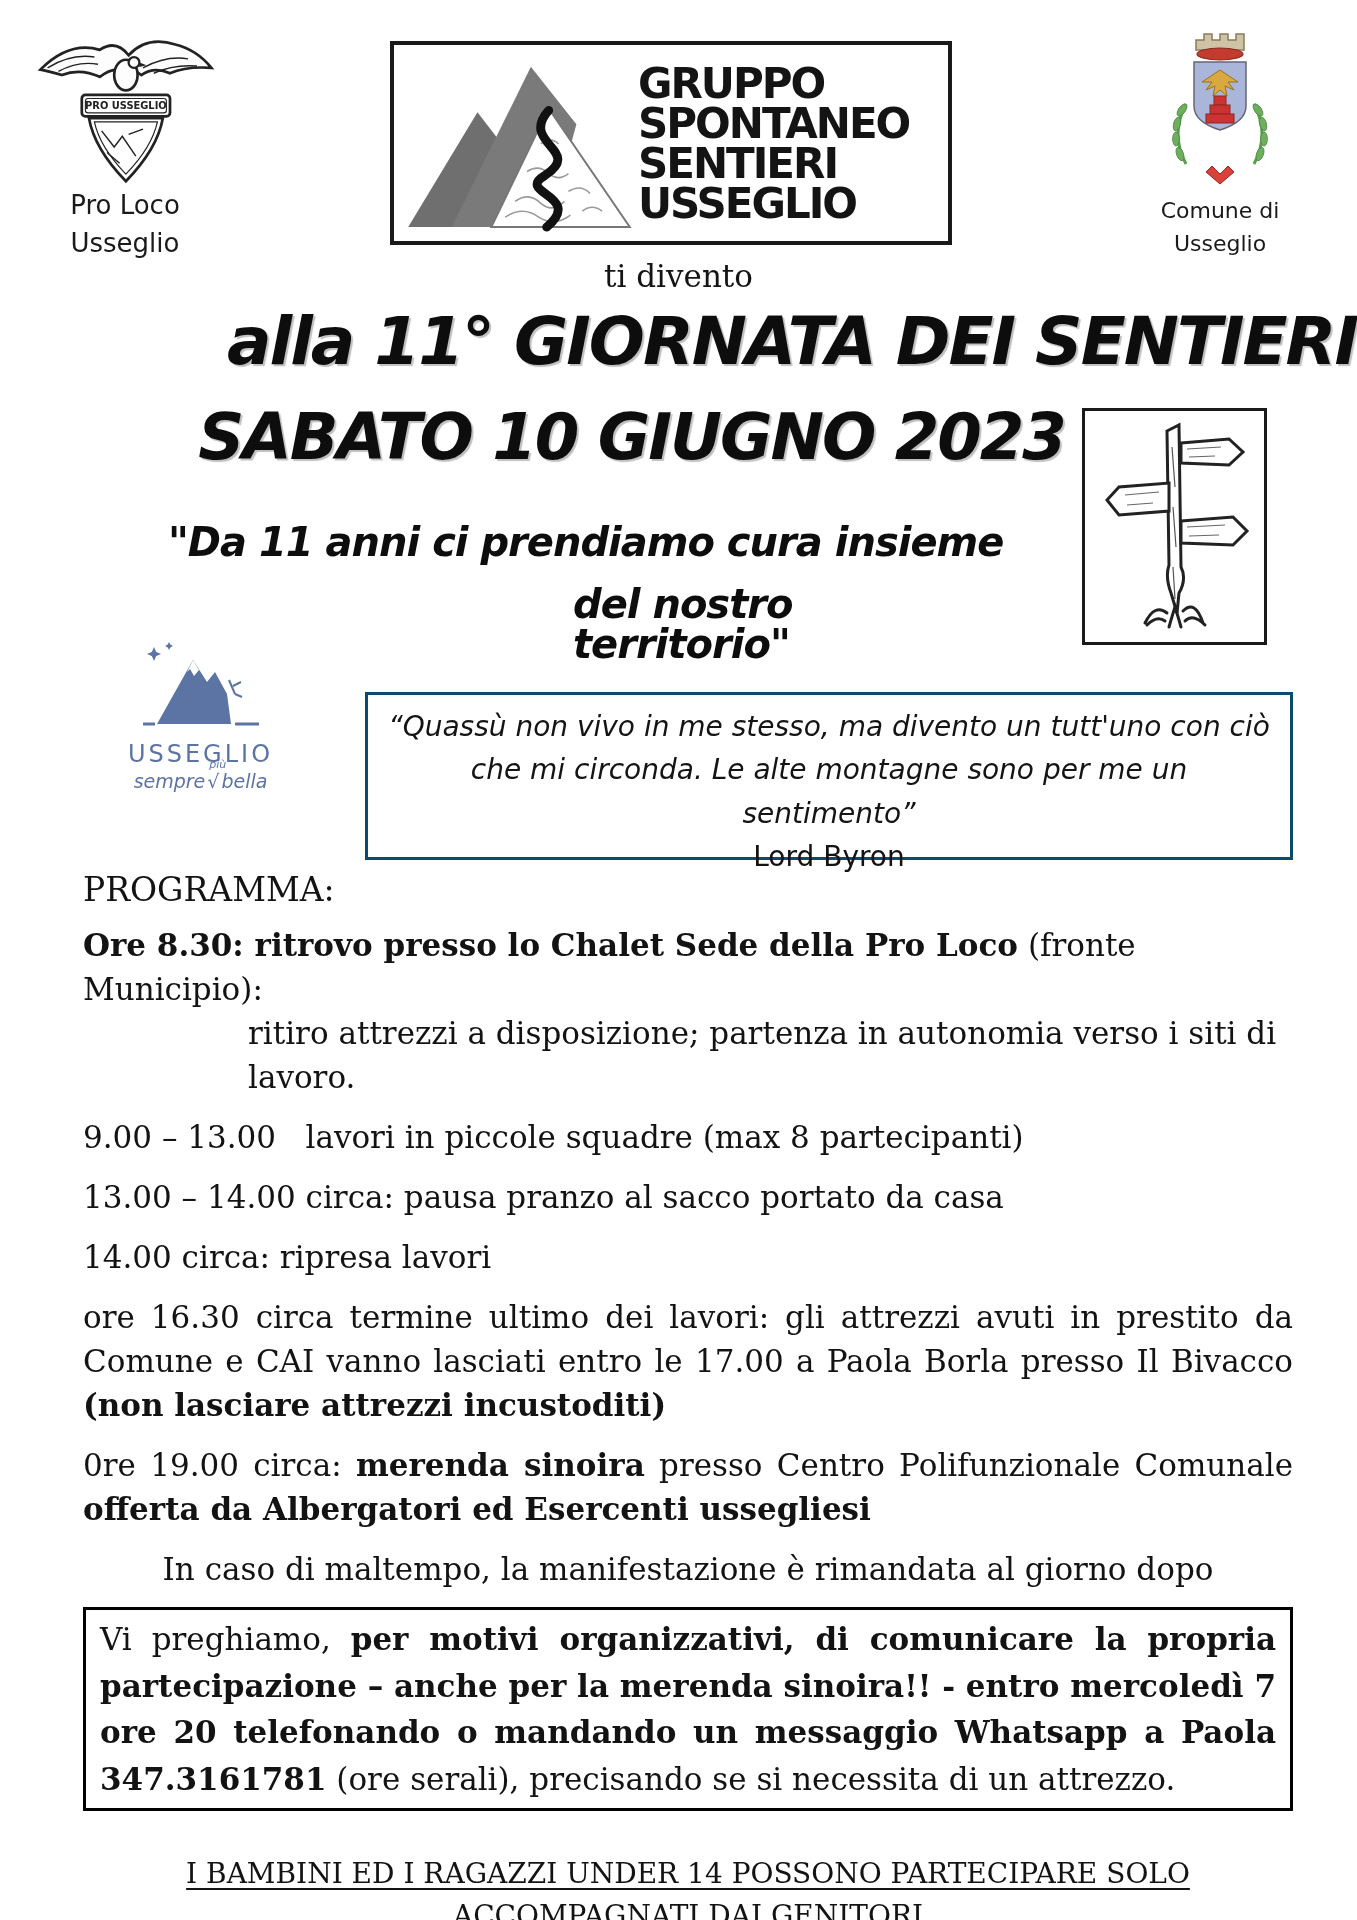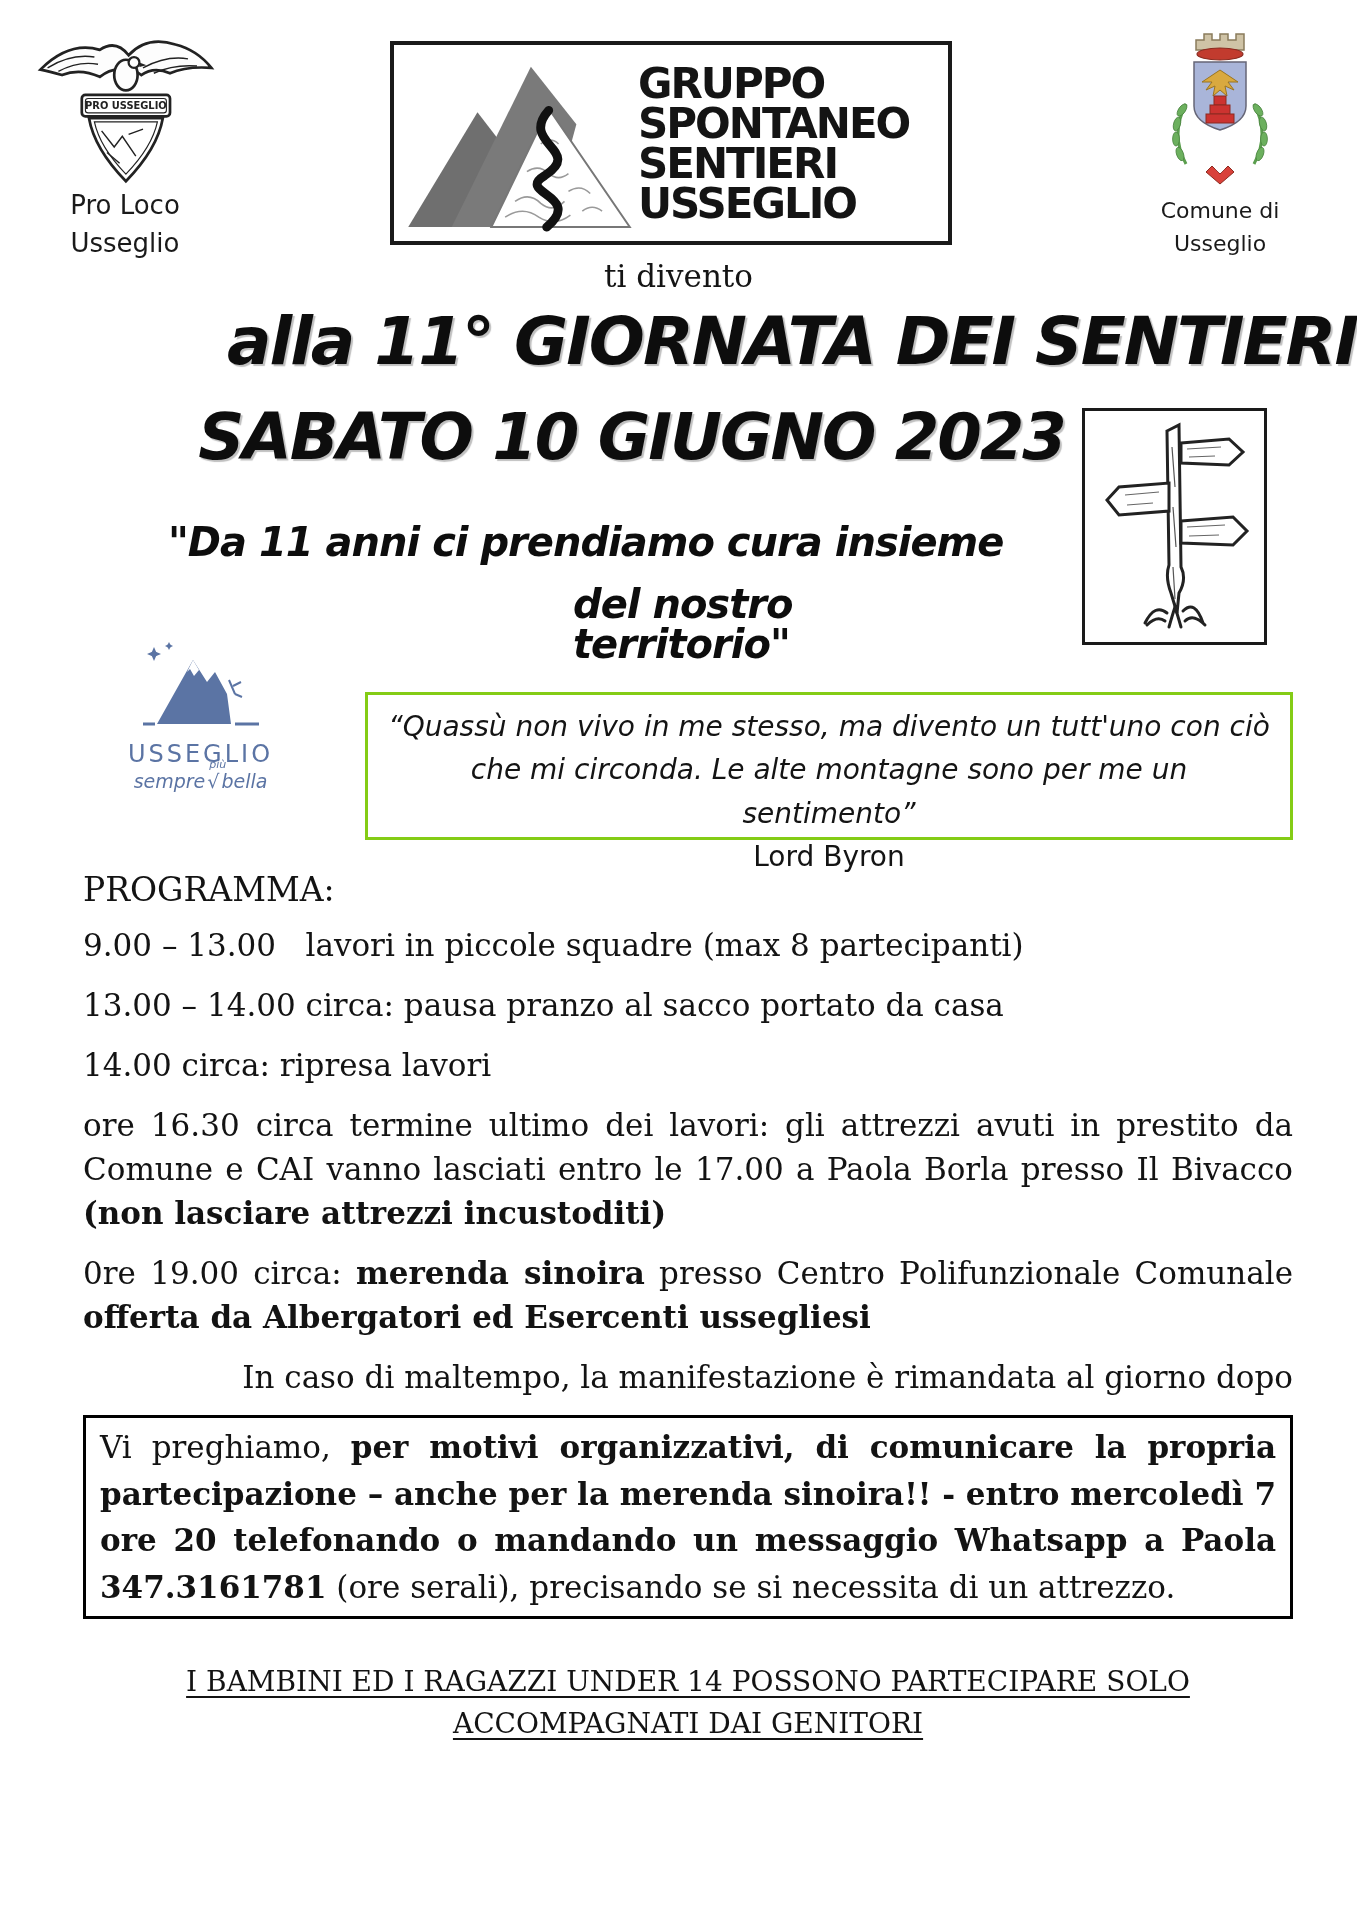--- a/index.html
+++ b/index.html
@@ -36,34 +36,34 @@
   .signpost-box{position:absolute;left:1082px;top:408px;width:185px;height:237px;border:3px solid #1a1a1a;box-sizing:border-box;background:#fff;}
   .signpost-box svg{display:block;margin:6px auto 0;}
   
   .uss-logo{position:absolute;left:118px;top:642px;width:165px;text-align:center;color:#5b74a4;}
   .uss-name{font-family:"DejaVu Sans","Liberation Sans",sans-serif;font-size:24px;letter-spacing:3px;margin-top:2px;}
   .uss-tag{font-family:"DejaVu Sans","Liberation Sans",sans-serif;font-style:italic;font-size:19px;margin-top:2px;white-space:nowrap;}
   .uss-tag .chk{position:relative;display:inline-block;margin:0 2px;font-style:normal;}
   .uss-tag .chk .piu{position:absolute;top:-12px;left:2px;font-size:11px;font-style:italic;}
   
   .byron-box{
-    position:absolute;left:365px;top:692px;width:928px;height:148px;box-sizing:border-box;
-    border:3px solid #84cc16;padding:10px 18px 0;
+    position:absolute;left:365px;top:692px;width:928px;height:168px;box-sizing:border-box;
+    border:3px solid #0c4a6e;padding:10px 18px 0;
     font-family:"DejaVu Sans","Liberation Sans",sans-serif;font-size:28px;line-height:1.55;color:#141414;text-align:center;
   }
   .byron-box .q{font-style:italic;}
   
   .body-text{position:absolute;left:83px;top:870px;width:1210px;font-size:31px;color:#131313;}
   .prog-head{font-size:33px;margin:0 0 14px 0;}
   .body-text p{margin:0 0 16px 0;line-height:1.42;}
   .just{text-align:justify;}
   .ws-pre{white-space:pre-wrap;}
   .sub-indent{padding-left:165px;display:block;}
   .b{font-weight:bold;}
-  .weather{margin-top:26px;text-align:right;}
+  .weather{margin-top:26px;text-align:center;}
   .part-box{
     border:3px solid #000;padding:6px 14px;margin-top:4px;
     text-align:justify;line-height:1.5;
   }
   .children{margin-top:42px;text-align:center;font-size:28px;line-height:1.5;text-decoration:underline;text-underline-offset:5px;}
 </style>
 </head>
 <body>
 
 <div class="page">
@@ -202,20 +202,21 @@
 
   <div class="byron-box">
     <div class="q">“Quassù non vivo in me stesso, ma divento un tutt'uno con ciò</div>
     <div class="q">che mi circonda. Le alte montagne sono per me un sentimento”</div>
     <div>Lord Byron</div>
   </div>
 
   <div class="body-text">
     <div class="prog-head">PROGRAMMA:</div>
 
+    <p><span class="b">Ore 8.30: ritrovo presso lo Chalet Sede della Pro Loco</span><span> (fronte Municipio):</span><span class="sub-indent">ritiro attrezzi a disposizione; partenza in autonomia verso i siti di lavoro.</span></p>
 
     <p class="ws-pre">9.00 – 13.00   lavori in piccole squadre (max 8 partecipanti)</p>
     <p>13.00 – 14.00 circa: pausa pranzo al sacco portato da casa</p>
     <p>14.00 circa: ripresa lavori</p>
 
     <p class="just"><span>ore 16.30 circa termine ultimo dei lavori: gli attrezzi avuti in prestito da Comune e CAI vanno lasciati entro le 17.00 a Paola Borla presso Il Bivacco </span><span class="b">(non lasciare attrezzi incustoditi)</span></p>
 
     <p class="just"><span>0re 19.00 circa: </span><span class="b">merenda sinoira</span><span> presso Centro Polifunzionale Comunale </span><span class="b">offerta da Albergatori ed Esercenti ussegliesi</span></p>
 
     <p class="weather">In caso di maltempo, la manifestazione è rimandata al giorno dopo</p>

